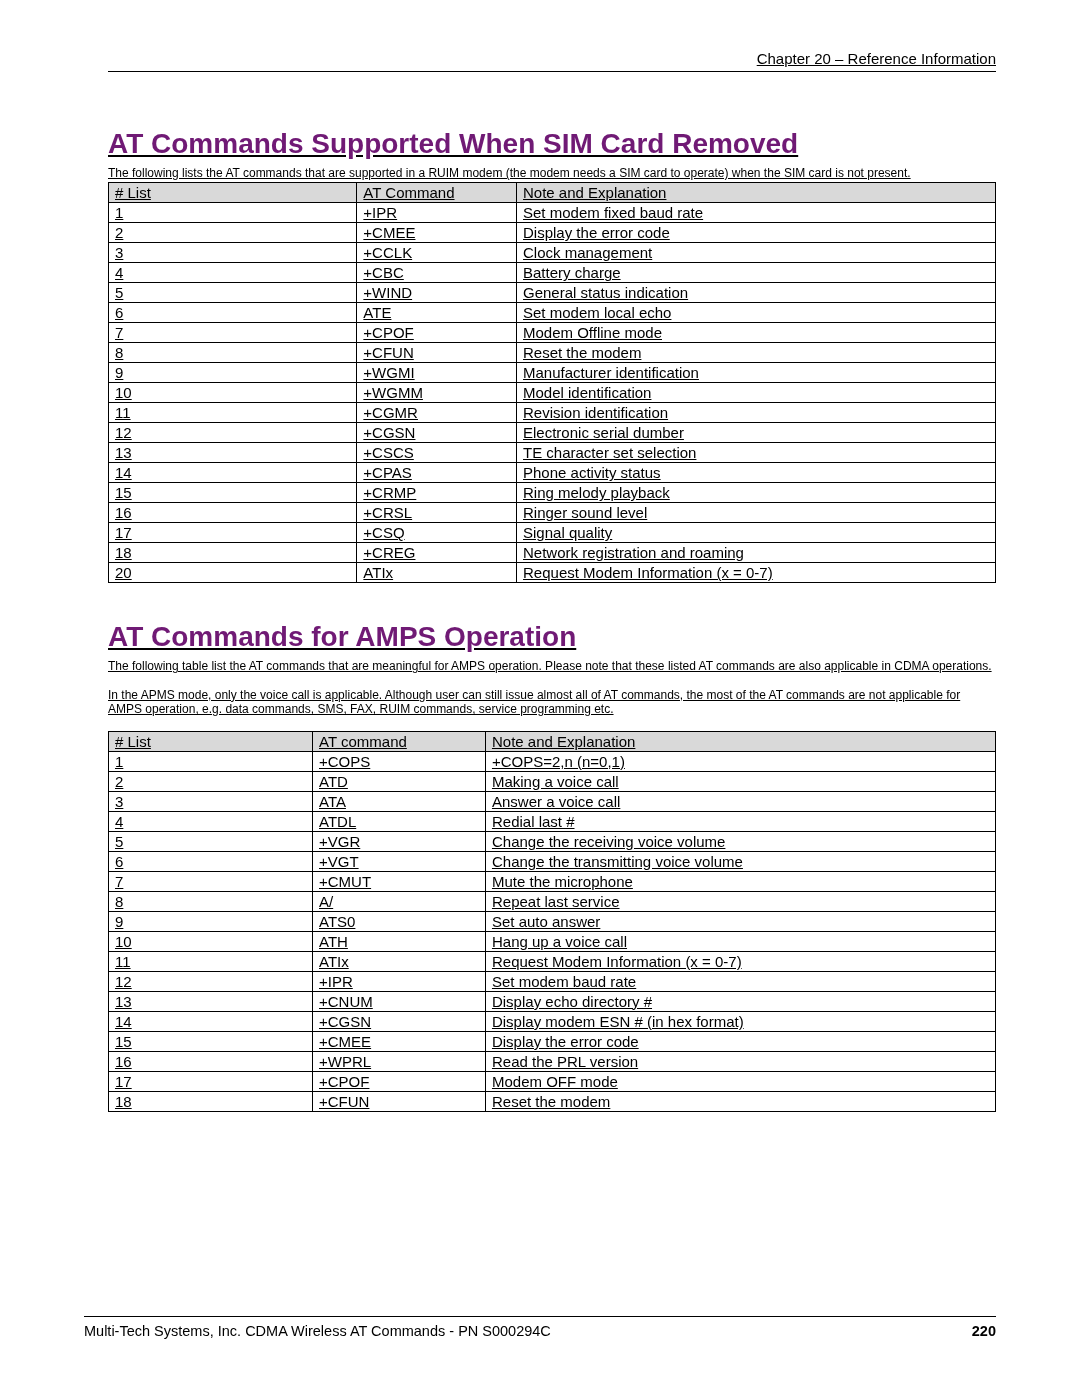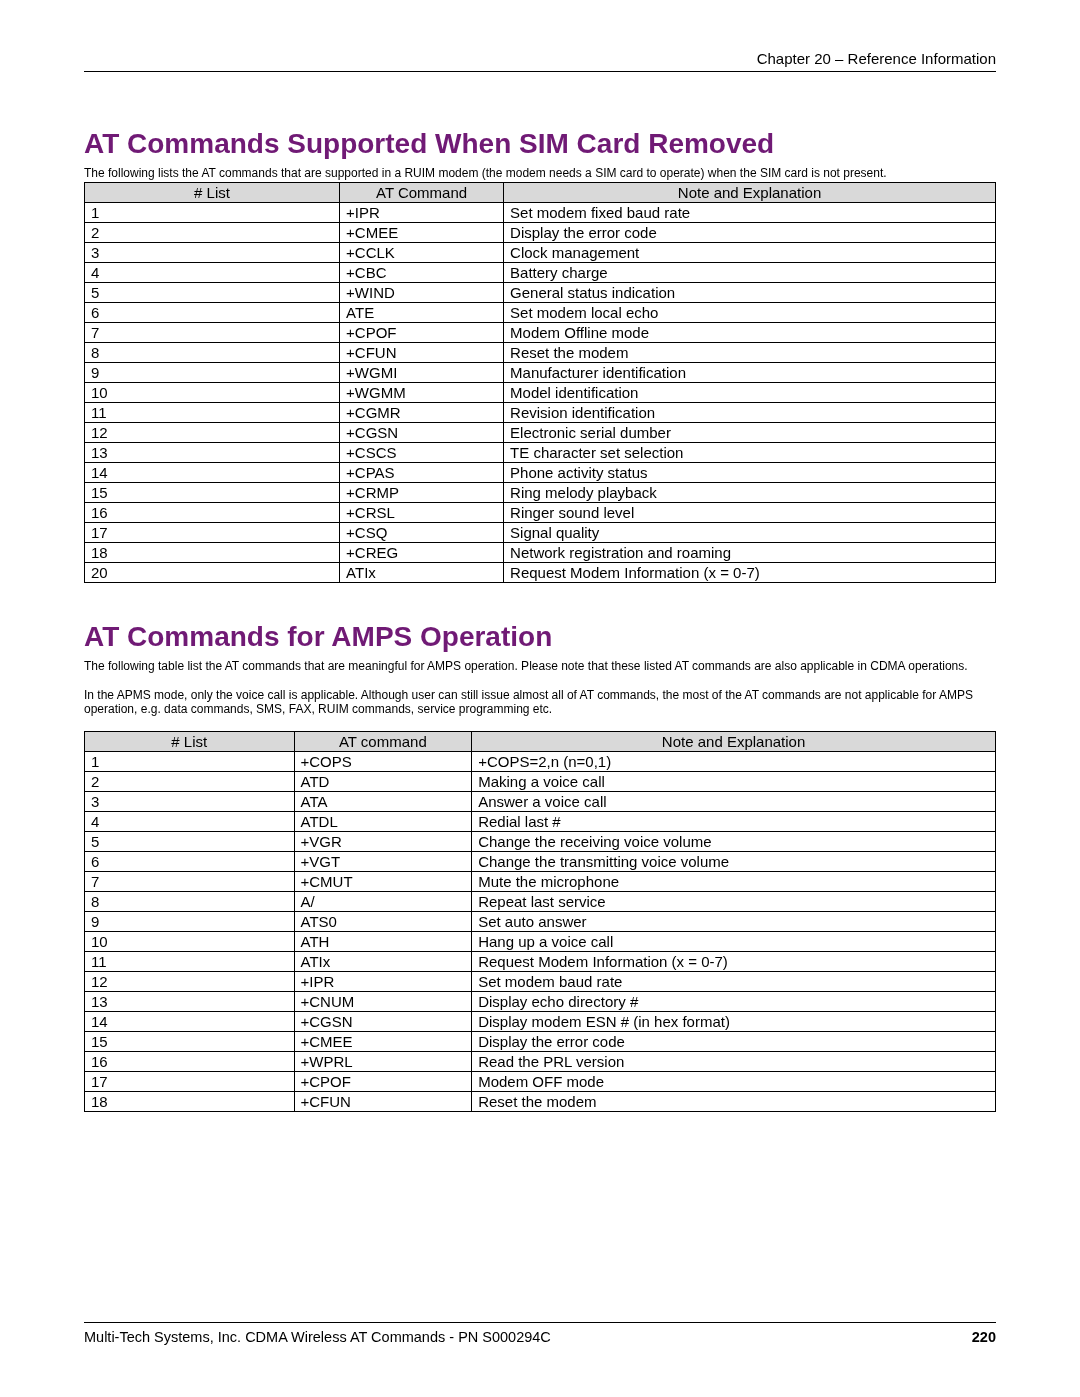--- a/index.html
+++ b/index.html
@@ -7,22 +7,23 @@
     padding: 0;
     font-family: Arial, Helvetica, sans-serif;
     background: #fff;
     color: #000;
   }
   .page {
     width: 1080px;
     min-height: 1397px;
     margin: 0 auto;
     box-sizing: border-box;
-    padding: 50px 84px 40px 84px;
+    padding: 50px 84px 40px 108px;
     position: relative;
+    text-decoration: underline;
   }
   .header-line {
     text-align: right;
     font-size: 15px;
     padding-bottom: 4px;
     border-bottom: 1.5px solid #000;
     margin-bottom: 56px;
   }
   .heading {
     color: #701a75;
@@ -48,31 +49,30 @@
   table.cmd-table th, table.cmd-table td {
     border: 1px solid #000;
     padding: 1px 6px 1px 6px;
     text-align: left;
     vertical-align: top;
     font-weight: normal;
     height: 17px;
   }
   table.cmd-table th {
     background: #d9d9d9;
-    text-align: center;
   }
   .col-a { width: 28%; }
   .col-b { width: 18%; }
   .col-c { width: 54%; }
   .col-a2 { width: 23%; }
   .col-b2 { width: 19.5%; }
   .col-c2 { width: 57.5%; }
   .footer-wrap {
     position: absolute;
-    bottom: 52px;
+    bottom: 58px;
     left: 84px;
     right: 84px;
   }
   .footer-line {
     border-top: 1.5px solid #000;
     padding-top: 6px;
     font-size: 14.5px;
     display: flex;
     justify-content: space-between;
   }

